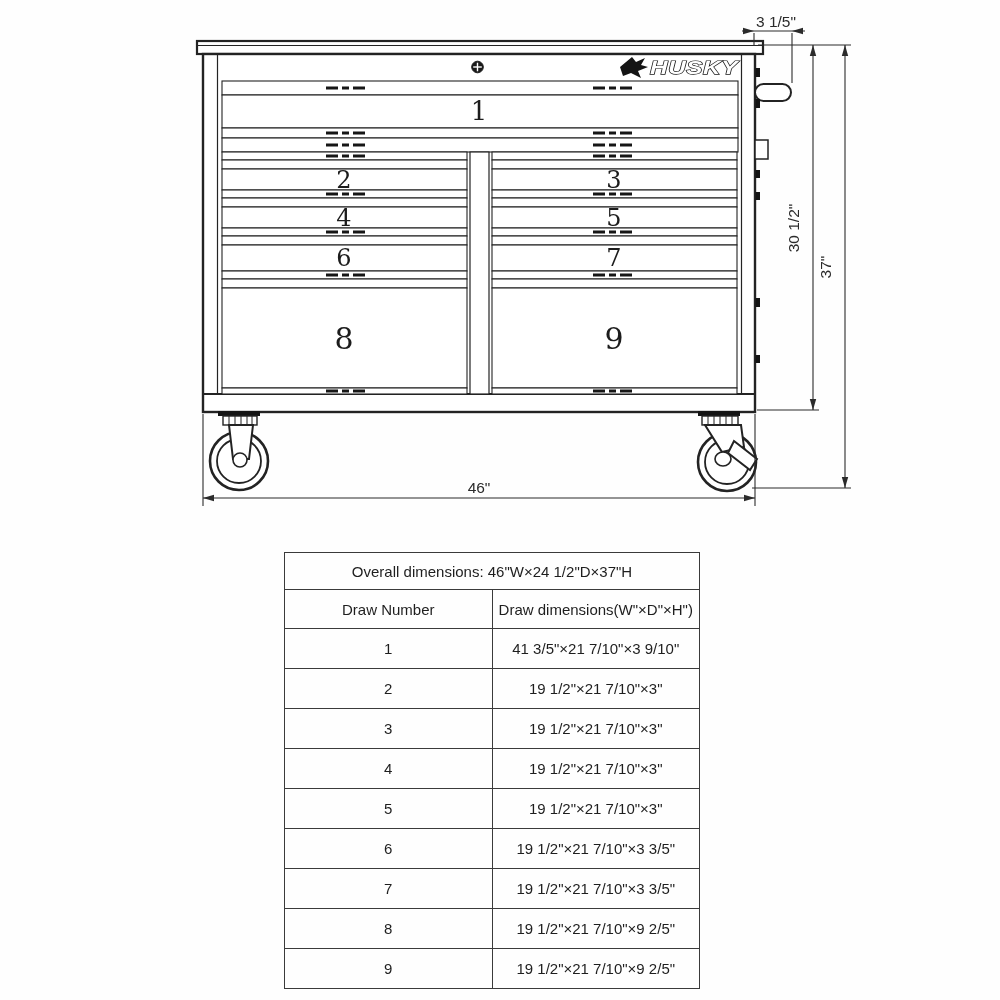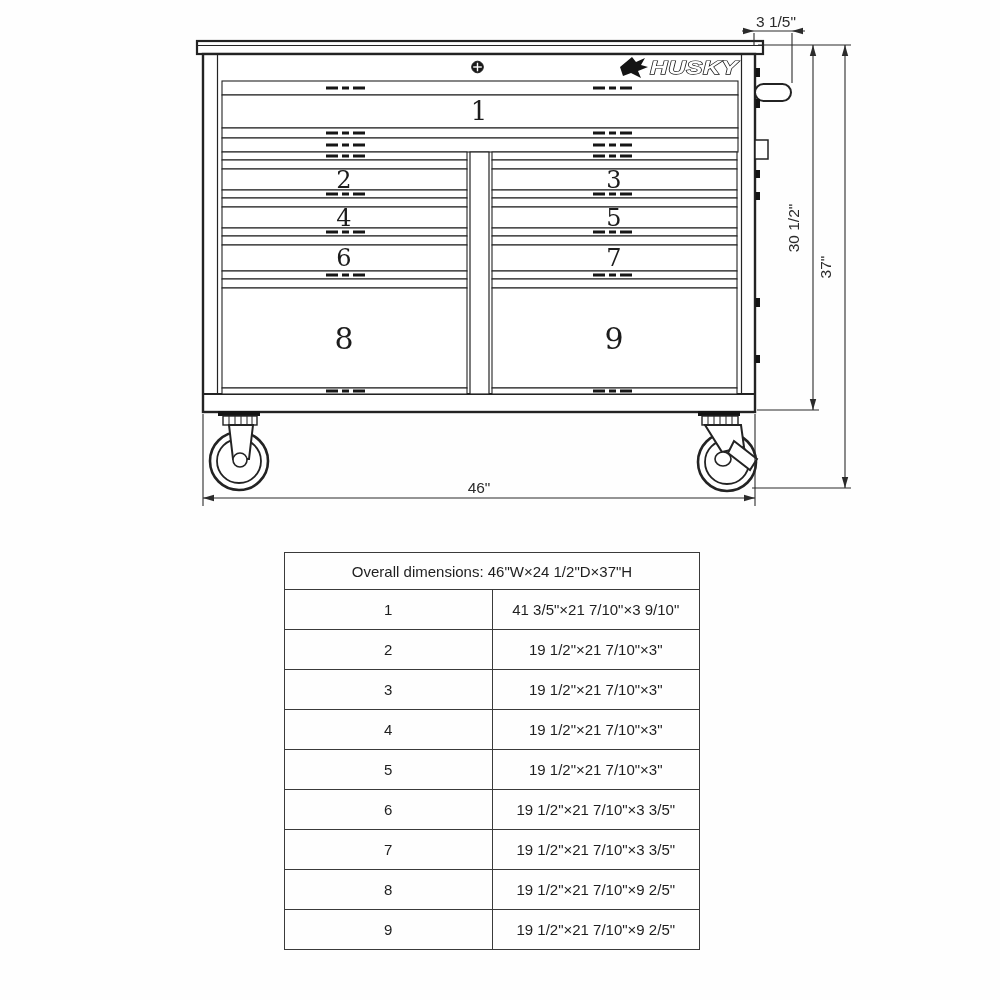--- a/index.html
+++ b/index.html
@@ -207,20 +207,24 @@
       <text class="dim" x="479" y="493">46"</text>
     </g>
   </g>
 </svg>
 
 <table class="dims">
   <tbody>
     <tr class="title-row">
       <td colspan="2">Overall dimensions: 46"W×24 1/2"D×37"H</td>
     </tr>
+    <tr class="head-row">
+      <td class="coln">Draw Number</td>
+      <td>Draw dimensions(W"×D"×H")</td>
+    </tr>
     <tr>
       <td class="coln">1</td>
       <td>41 3/5"×21 7/10"×3 9/10"</td>
     </tr>
     <tr>
       <td class="coln">2</td>
       <td>19 1/2"×21 7/10"×3"</td>
     </tr>
     <tr>
       <td class="coln">3</td>

